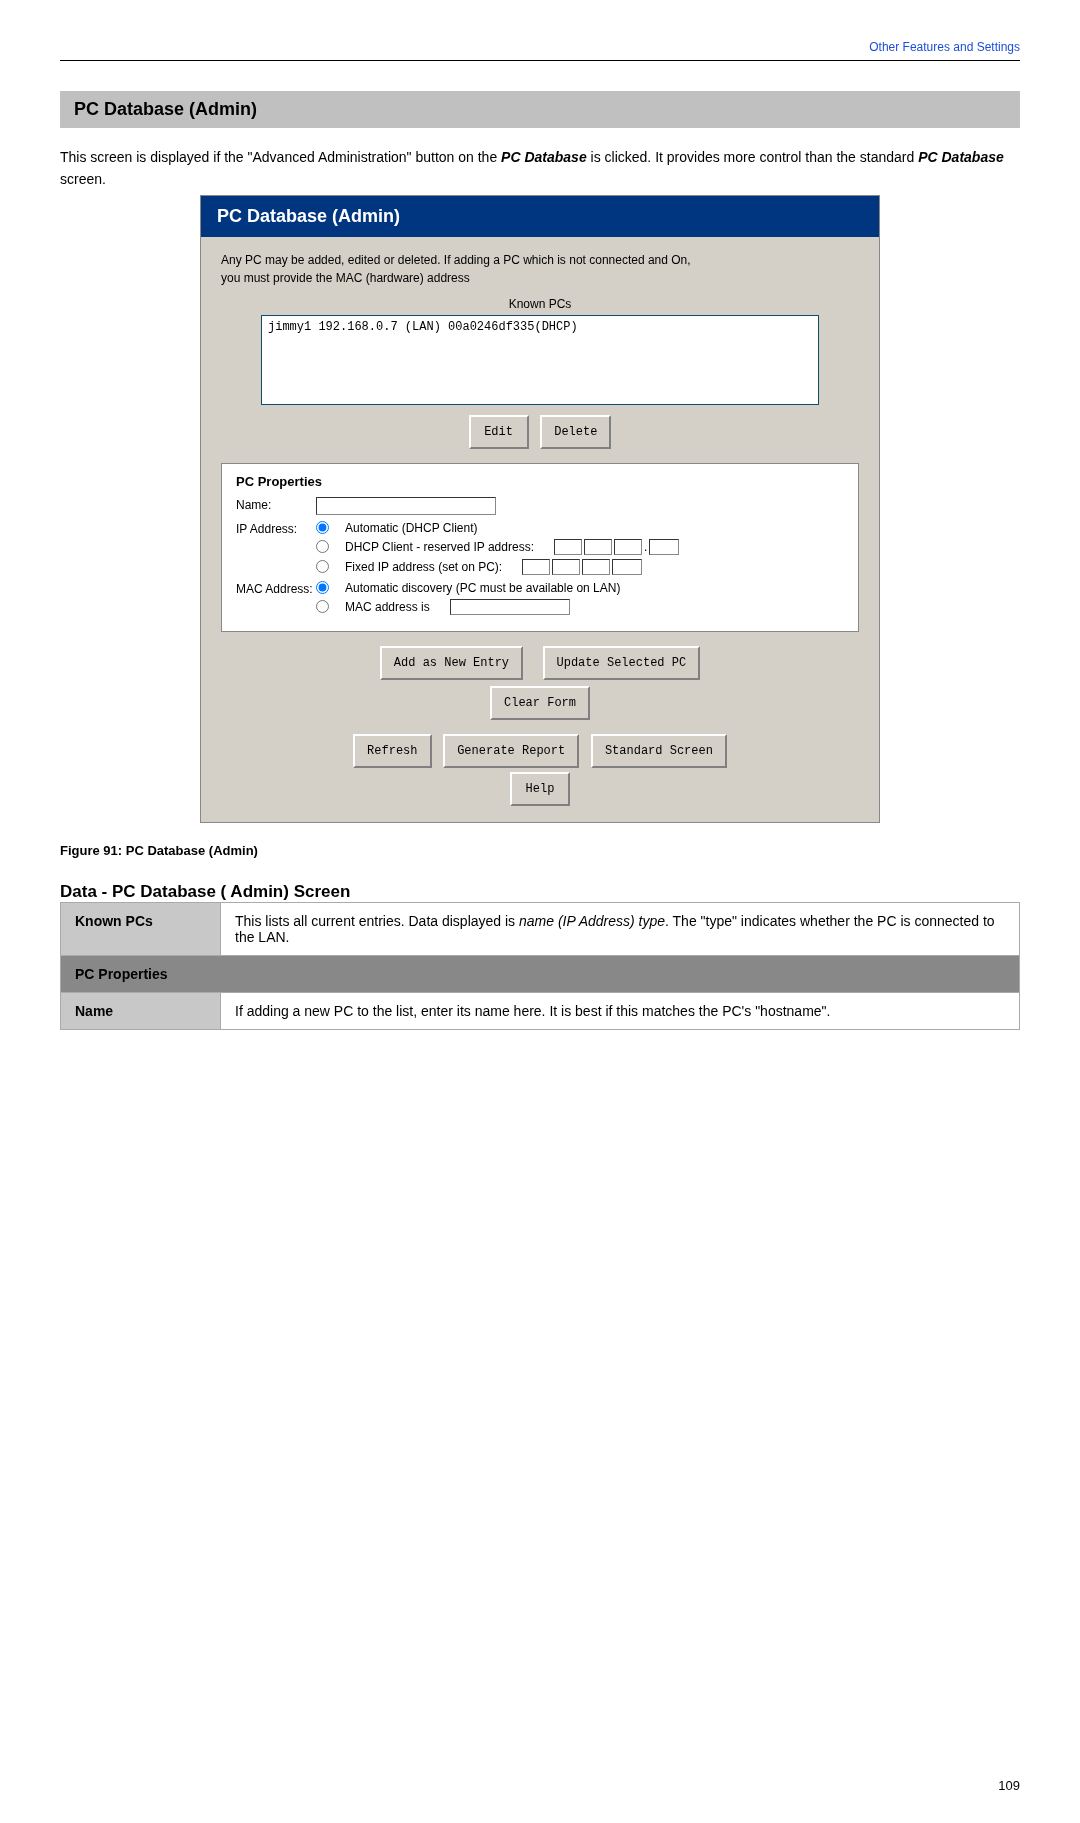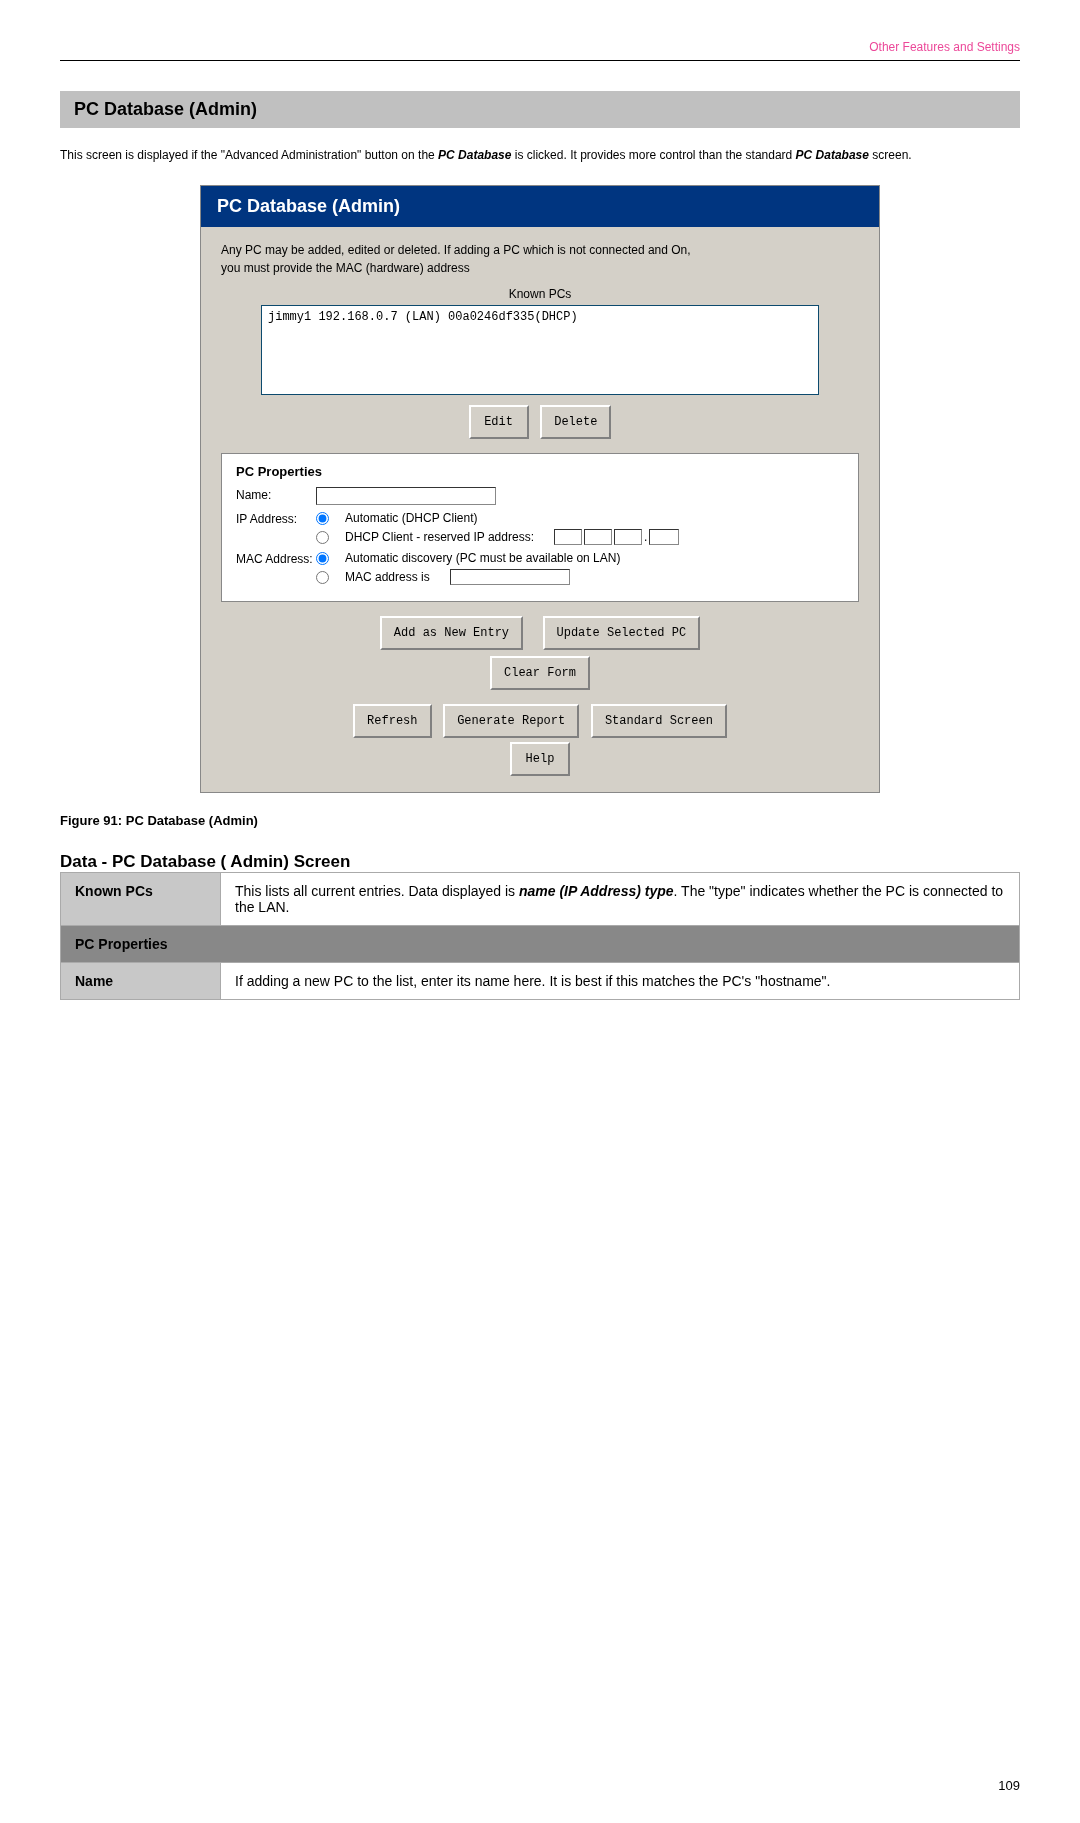--- a/index.html
+++ b/index.html
@@ -15,40 +15,40 @@
     }
 
     .page-container {
       padding: 40px 60px 60px 60px;
     }
 
     
     .top-header {
       text-align: right;
       font-size: 12px;
-      color: #ec4899;
+      color: #1d4ed8;
       border-bottom: 1px solid #000;
       padding-bottom: 6px;
       margin-bottom: 30px;
     }
 
     
     .section-heading {
       background: #c0c0c0;
       padding: 8px 14px;
       font-size: 18px;
       font-weight: bold;
       margin-bottom: 18px;
     }
 
     
     .intro-text {
-      font-size: 12px;
+      font-size: 14px;
       line-height: 1.6;
-      margin-bottom: 20px;
+      margin-bottom: 4px;
     }
 
     .intro-text strong em {
       font-style: italic;
       font-weight: bold;
     }
 
     
     .screenshot-box {
       border: 1px solid #888;
@@ -244,21 +244,20 @@
     }
 
     .data-table .section-header {
       background: #888;
       font-weight: bold;
       color: #000;
     }
 
     .data-table td em {
       font-style: italic;
-      font-weight: bold;
     }
 
     
     .page-number {
       position: absolute;
       bottom: 30px;
       right: 60px;
       font-size: 13px;
     }
   </style>
@@ -317,20 +316,30 @@
                 <span>Automatic (DHCP Client)</span>
               </div>
               <div class="radio-row">
                 <input type="radio" name="ip_type" style="">
                 <span>DHCP Client - reserved IP address:</span>
                 <div class="ip-boxes">
                   <input class="ip-box" type="text" style="">
                   <input class="ip-box" type="text" style="">
                   <input class="ip-box" type="text" style="">
                   <span class="ip-dot">.</span>
+                  <input class="ip-box ip-box-last" type="text" style="">
+                </div>
+              </div>
+              <div class="radio-row">
+                <input type="radio" name="ip_type" style="">
+                <span>Fixed IP address (set on PC):</span>
+                <div class="ip-boxes">
+                  <input class="ip-box" type="text" style="">
+                  <input class="ip-box" type="text" style="">
+                  <input class="ip-box" type="text" style="">
                   <input class="ip-box ip-box-last" type="text" style="">
                 </div>
               </div>
             </div>
           </div>
         </div>
 
         <div class="prop-row">
           <span class="prop-label">MAC Address:</span>
           <div class="prop-value">

